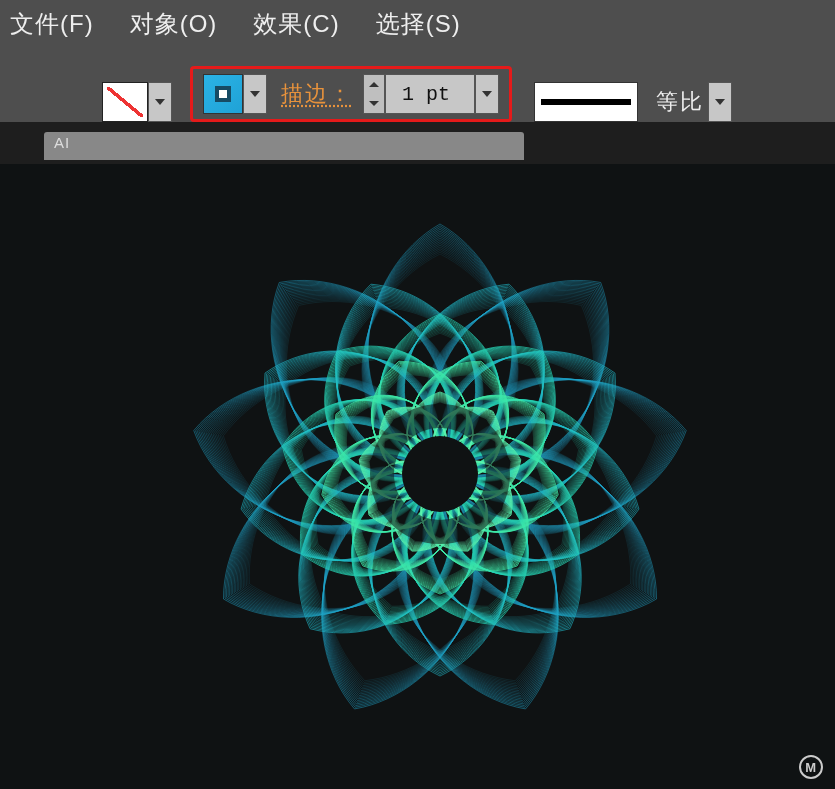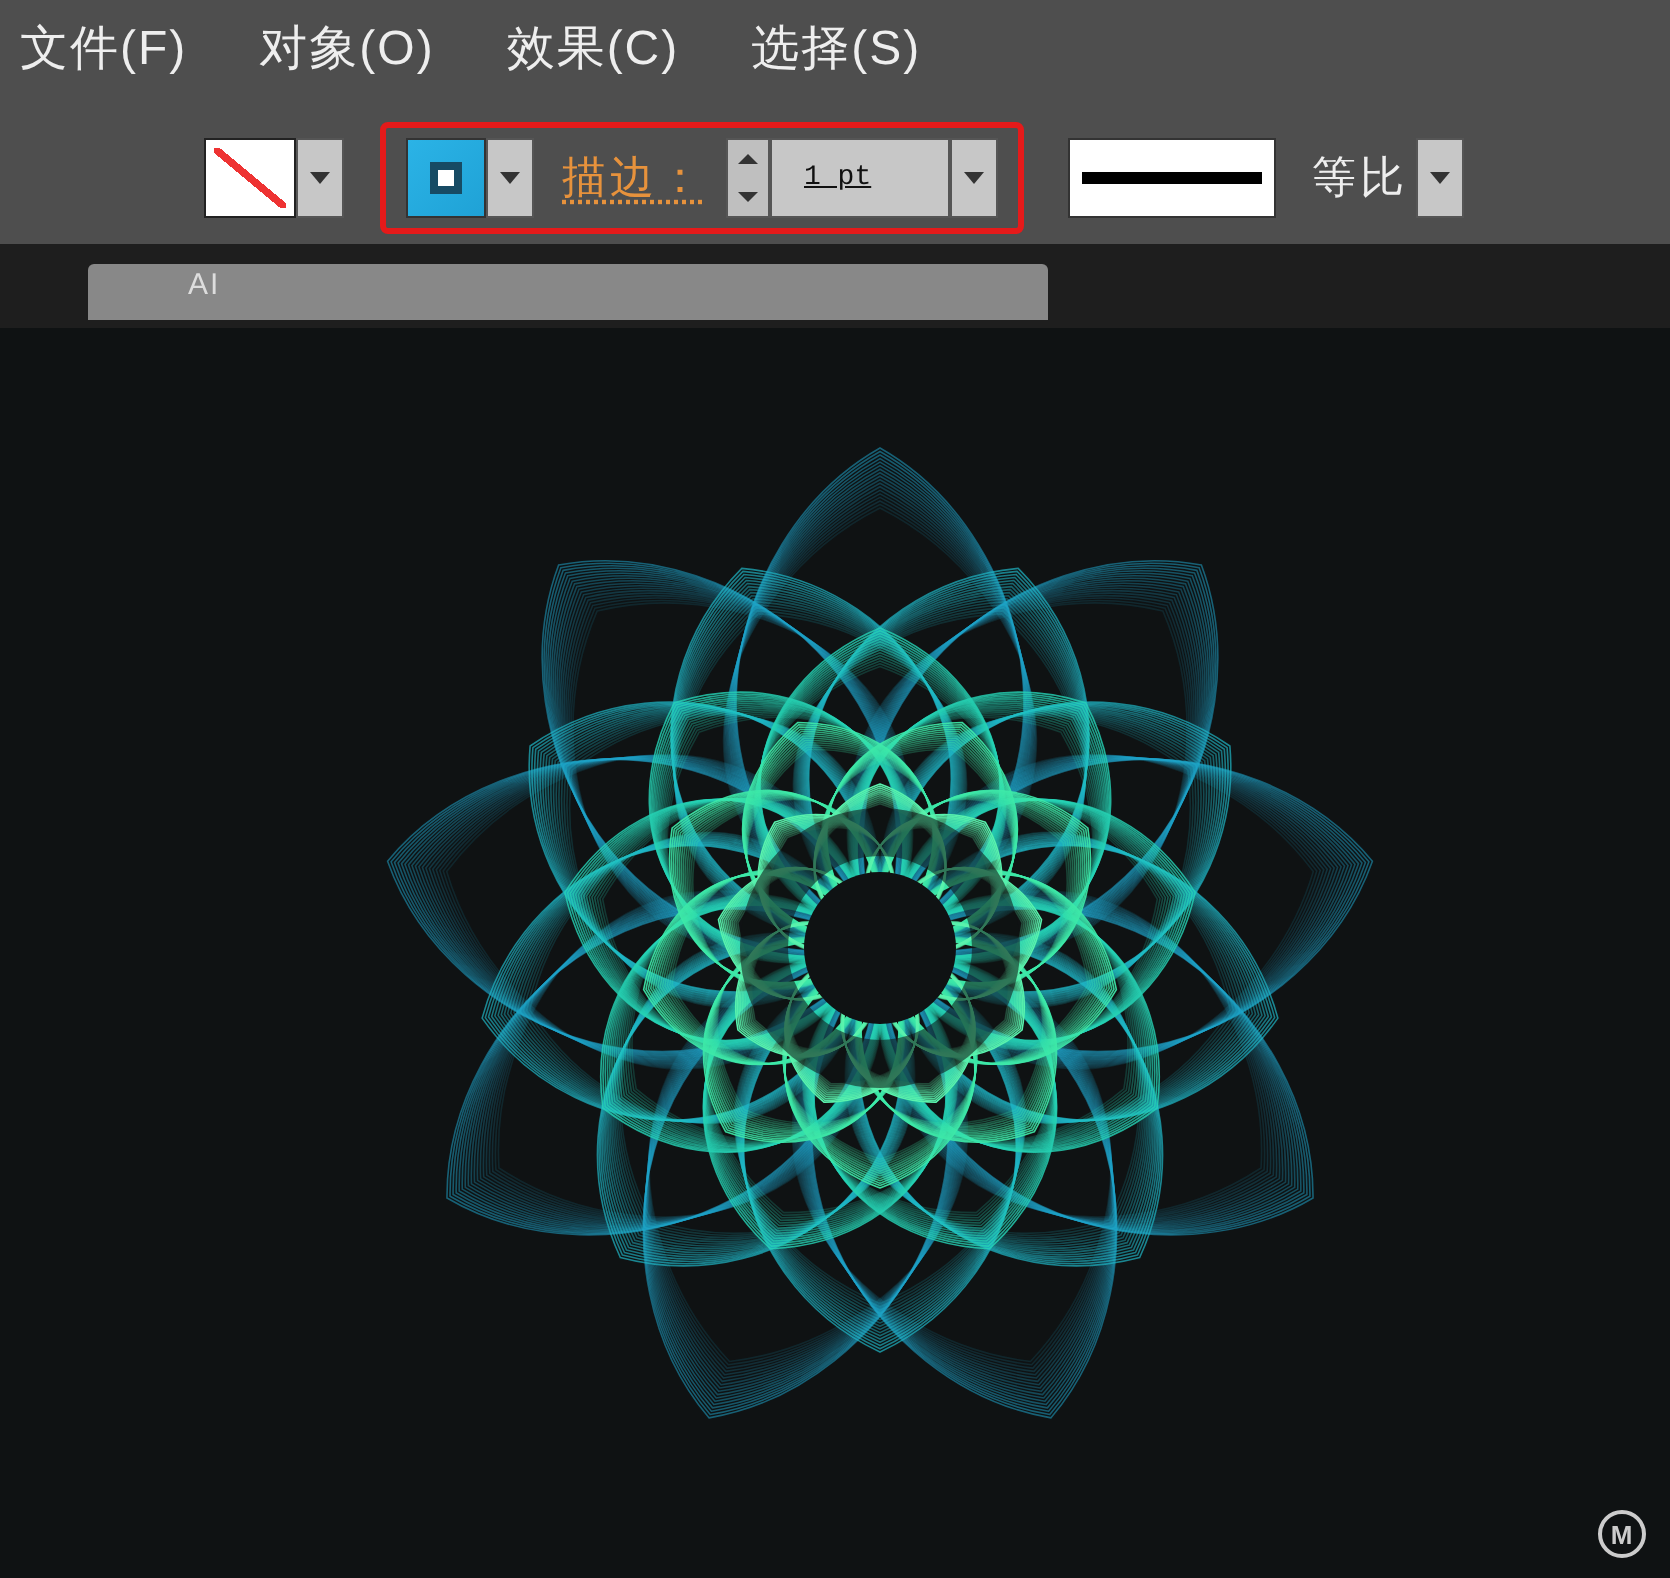--- a/index.html
+++ b/index.html
@@ -24,21 +24,21 @@
     letter-spacing:1px;
   }
   .menu-item { margin-right:36px; cursor:default;text-align:center; }
   .menu-item:last-child { margin-right:0; }
 
   .tool-bar {
     position:relative;
     width:100%; height:66px;
     background:#4e4e4e;
     display:flex;
-    align-items:center;
+    align-items:flex-end;
     padding:0 12px;
   }
   .fill-swatch {
     position:relative;
     width:46px; height:40px;
     background:#fff;
     border:1px solid #222;
     margin-left:90px;
   }
   .fill-swatch::after{
@@ -90,25 +90,24 @@
     background:#bfbfbf; border:1px solid #555;
   }
   .stepper > div { flex:1; display:flex; align-items:center; justify-content:center; }
   .step-up{width:0;height:0;border-left:5px solid transparent;border-right:5px solid transparent;border-bottom:5px solid #333;}
   .step-dn{width:0;height:0;border-left:5px solid transparent;border-right:5px solid transparent;border-top:5px solid #333;}
   .pt-field{
     width:90px; height:40px;
     background:#c7c7c7;
     border:1px solid #555;
     font-family:"Courier New",monospace;
-    font-size:14px;
+    font-size:20px;
     display:flex; align-items:center;
     padding-left:16px;
     color:#111;
-    text-decoration:underline;
   }
   .profile-group{
     margin-left:22px;
     display:flex; align-items:center;
   }
   .profile-swatch{
     width:104px; height:40px;
     background:#fff; border:1px solid #333;
     display:flex; align-items:center; justify-content:center;
     position:relative;
@@ -126,21 +125,21 @@
     width:100%; height:42px;
     background:#1e1e1e;
     padding:10px 0 0 44px;
   }
   .tab{
     display:inline-block; height:28px;
     background:#888; width:480px;
     border-radius:3px 3px 0 0;
     padding:2px 10px; color:#ddd; font-size:15px;
   }
-  .tab-txt{letter-spacing:1px;margin-left:40px;}
+  .tab-txt{letter-spacing:1px;}
 
   #canvas-area{
     position:absolute; left:0; top:164px; right:0; bottom:0;
     background:#0f1213;
   }
 
   .watermark{
     position:absolute; right:12px; bottom:10px;
     display:flex; align-items:center; gap:8px;
     color:#ccc; font-size:19px; letter-spacing:.5px;

